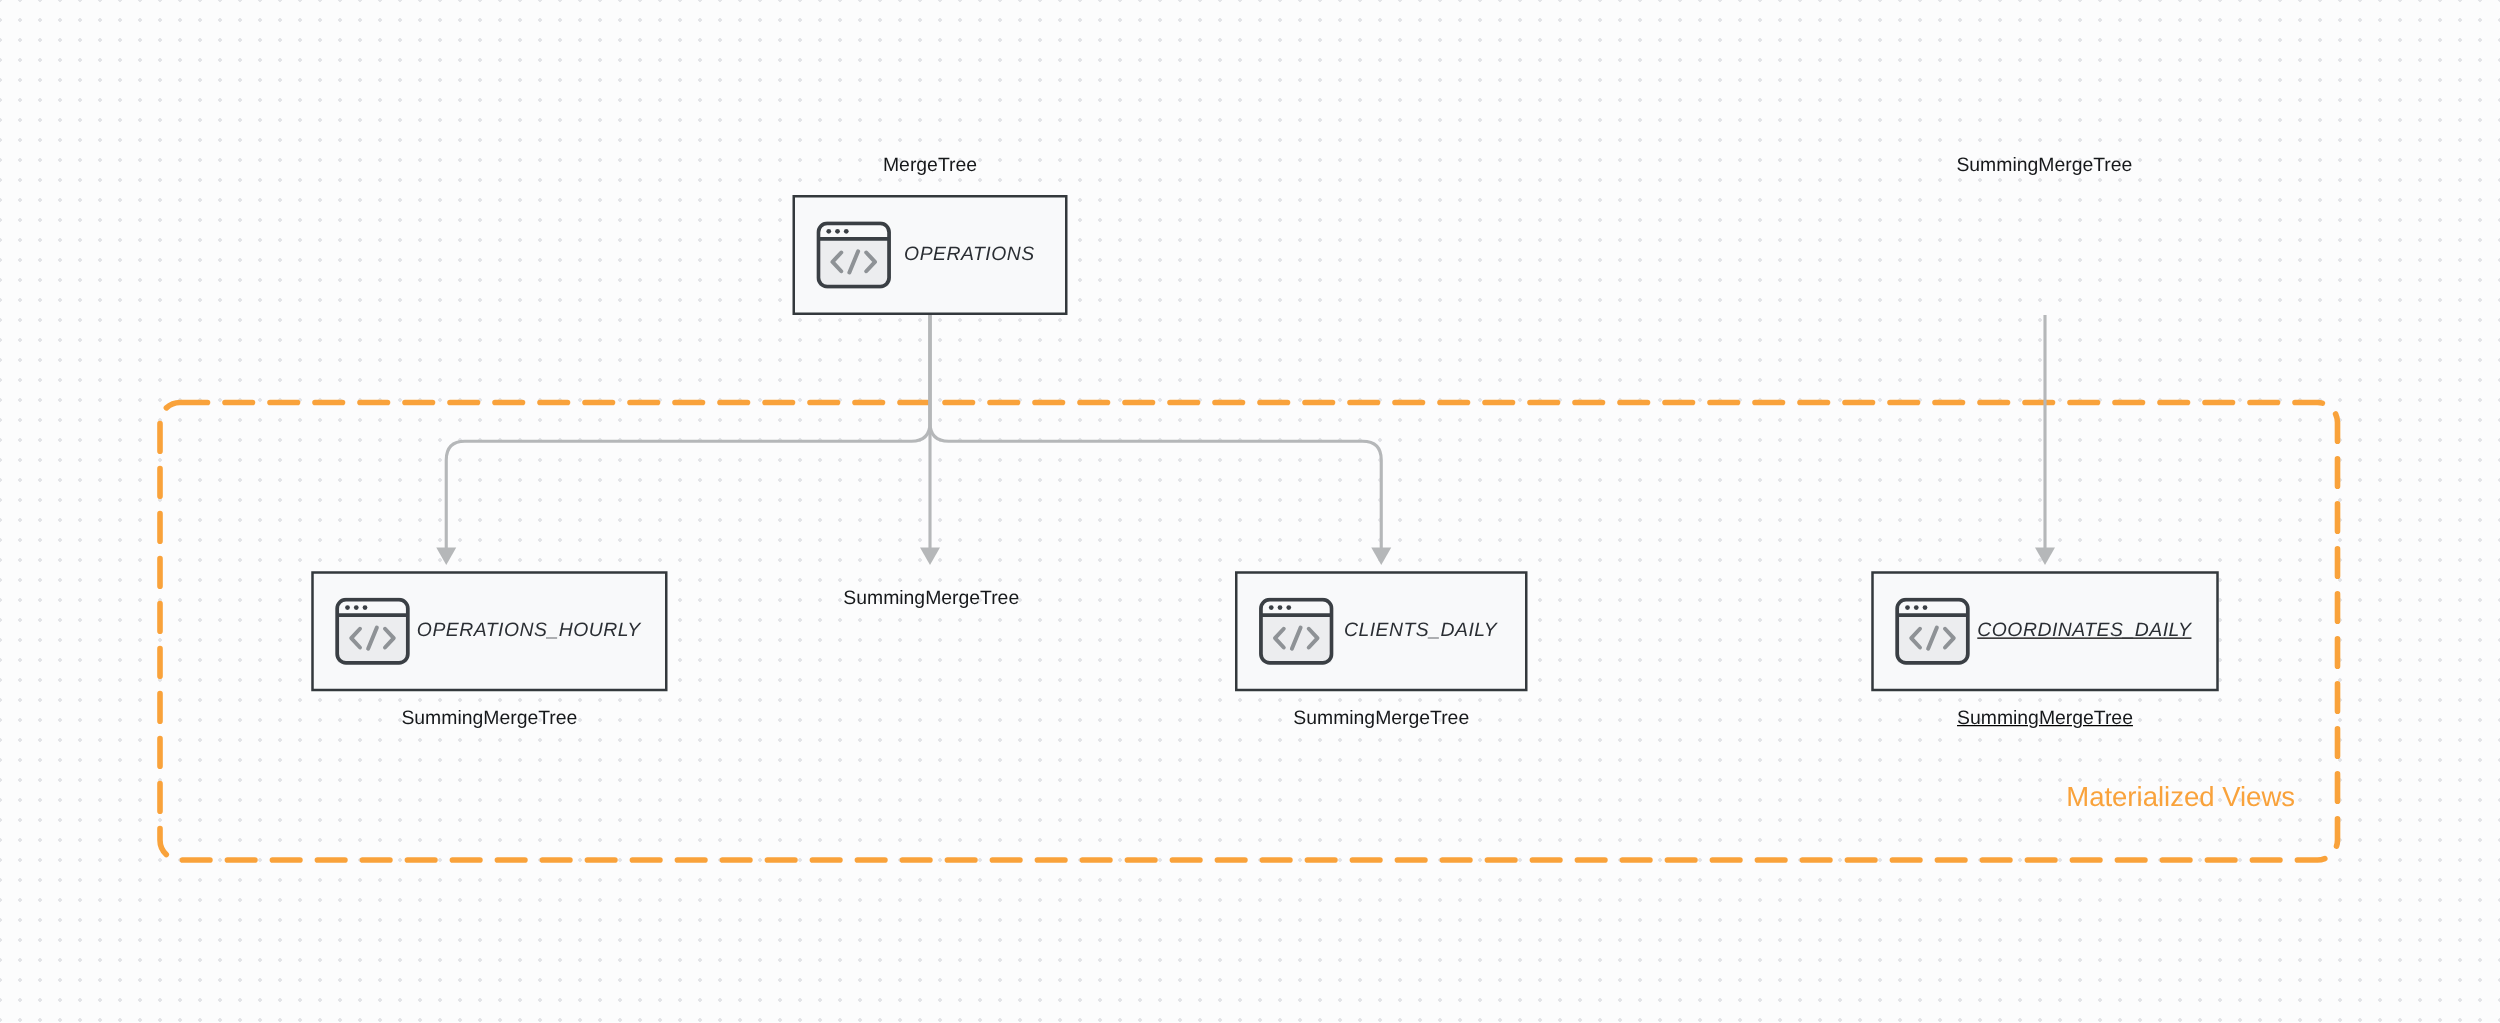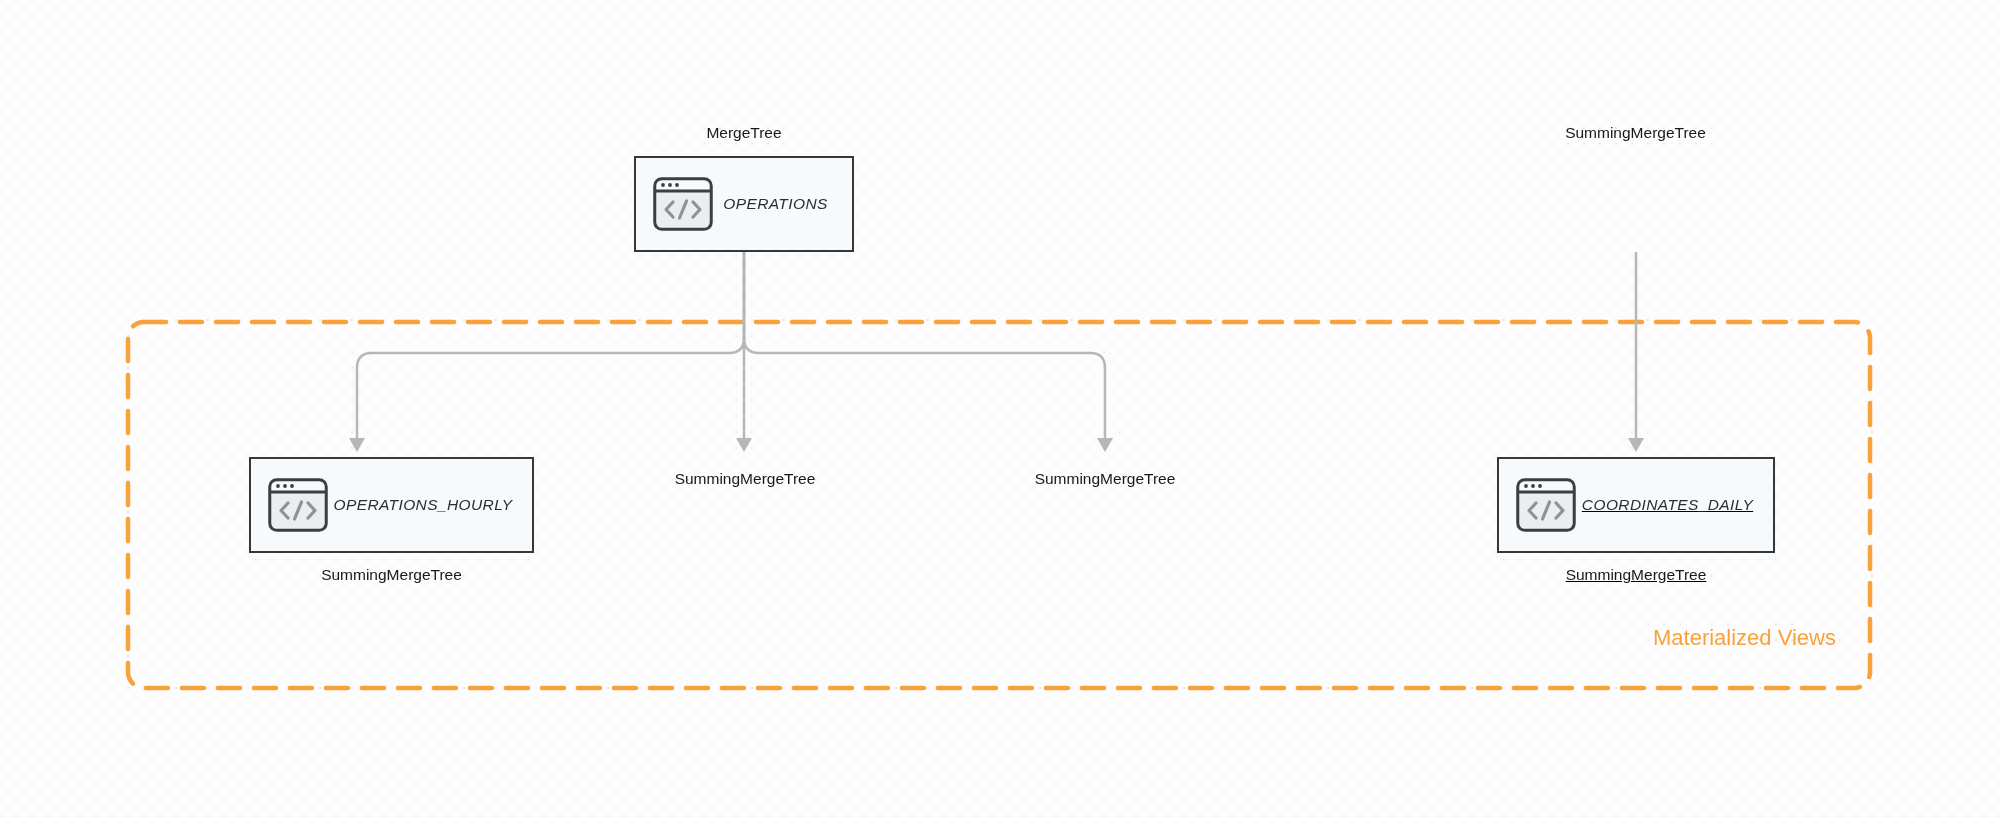--- a/index.html
+++ b/index.html
@@ -115,20 +115,36 @@
       <span class="node-title">OPERATIONS_HOURLY</span>
     </div>
     <div class="engine-label">SummingMergeTree</div>
   </div>
 
   <div class="node node--label-bottom" style="left:612px;top:457px;width:266px;">
     <div class="engine-label">SummingMergeTree</div>
   </div>
 
   <div class="node node--label-bottom" style="left:988px;top:457px;width:234px;">
+    <div class="node-box">
+      <span class="icon">
+        <svg width="60" height="54" viewBox="0 0 60 54">
+          <rect x="2" y="14" width="56" height="38" fill="#ECEDEF" stroke="none"></rect>
+          <rect x="1.75" y="1.75" width="56.5" height="50.5" rx="7" fill="none" stroke="#3A3F44" stroke-width="3"></rect>
+          <line x1="2" y1="14" x2="58" y2="14" stroke="#3A3F44" stroke-width="3"></line>
+          <circle cx="10" cy="8" r="1.9" fill="#3A3F44"></circle>
+            <circle cx="17" cy="8" r="1.9" fill="#3A3F44"></circle>
+            <circle cx="24" cy="8" r="1.9" fill="#3A3F44"></circle>
+          <polyline points="20,25 13,32.5 20,40" fill="none" stroke="#8E9296" stroke-width="3.2" stroke-linecap="round" stroke-linejoin="round"></polyline>
+          <polyline points="40,25 47,32.5 40,40" fill="none" stroke="#8E9296" stroke-width="3.2" stroke-linecap="round" stroke-linejoin="round"></polyline>
+          <line x1="33.5" y1="24" x2="26.5" y2="41" stroke="#8E9296" stroke-width="3.2" stroke-linecap="round"></line>
+        </svg>
+      </span>
+      <span class="node-title">CLIENTS_DAILY</span>
+    </div>
     <div class="engine-label">SummingMergeTree</div>
   </div>
 
   <div class="node node--label-bottom" style="left:1497px;top:457px;width:278px;text-decoration:underline;">
     <div class="node-box">
       <span class="icon">
         <svg width="60" height="54" viewBox="0 0 60 54">
           <rect x="2" y="14" width="56" height="38" fill="#ECEDEF" stroke="none"></rect>
           <rect x="1.75" y="1.75" width="56.5" height="50.5" rx="7" fill="none" stroke="#3A3F44" stroke-width="3"></rect>
           <line x1="2" y1="14" x2="58" y2="14" stroke="#3A3F44" stroke-width="3"></line>

